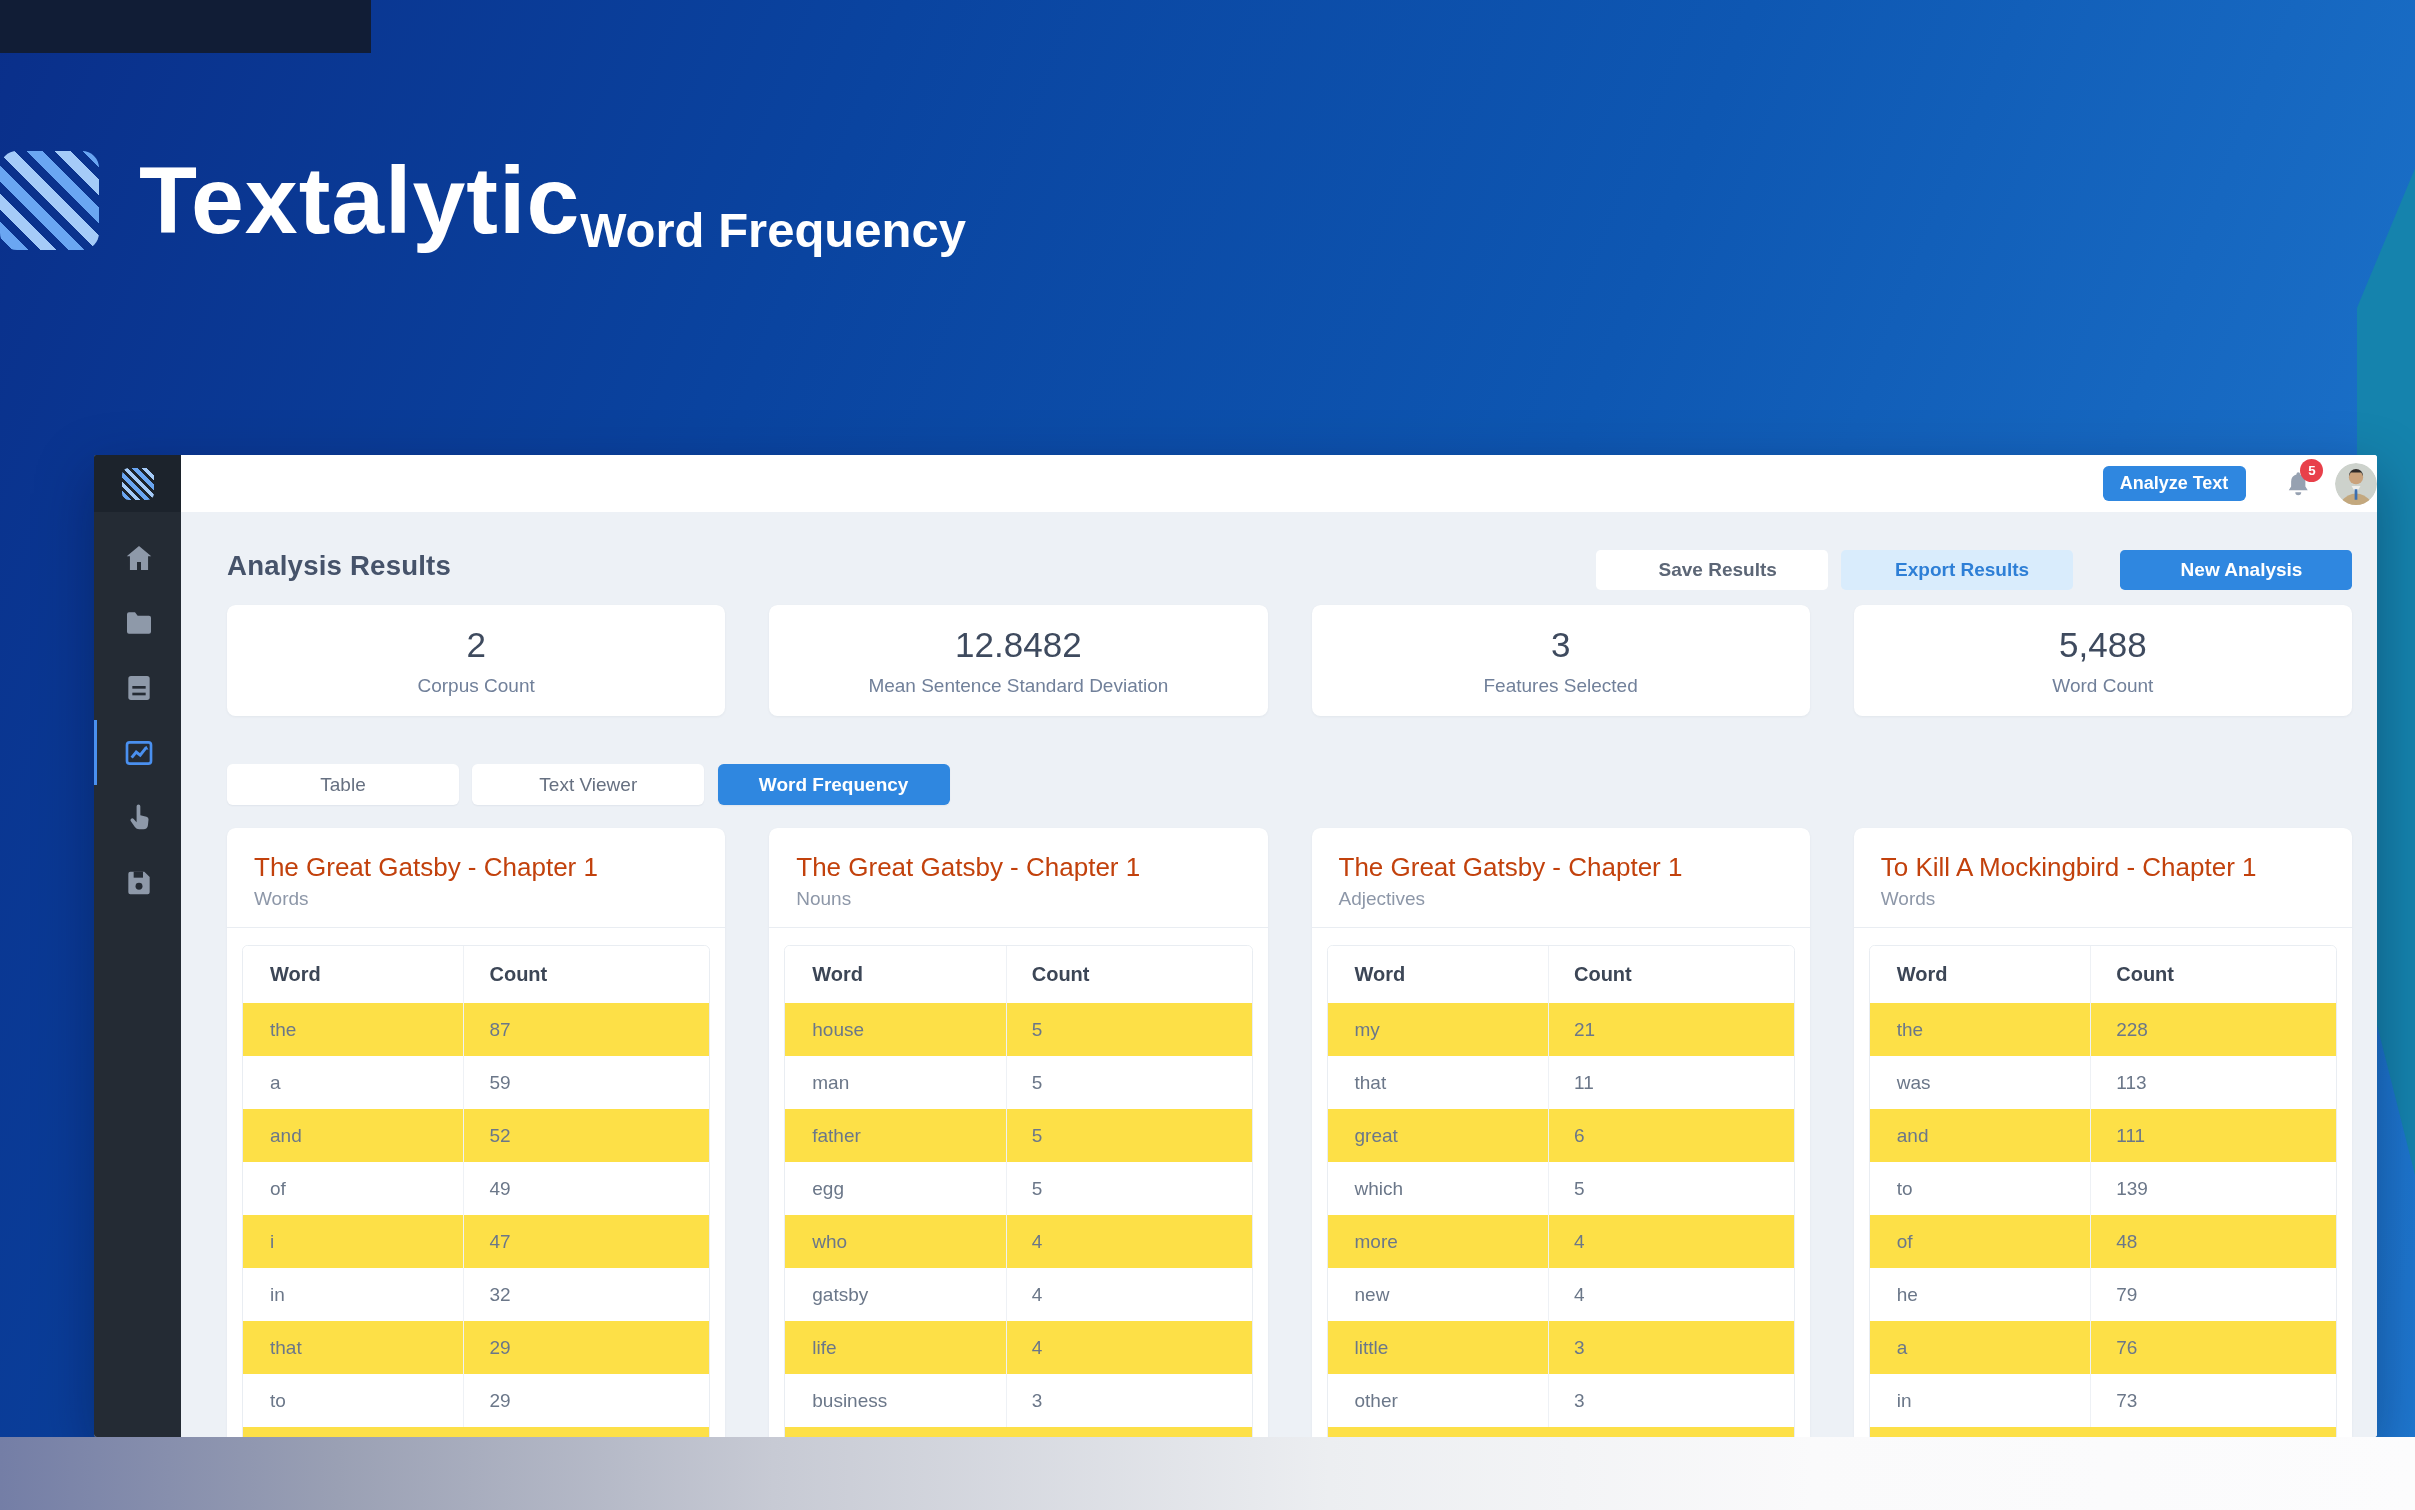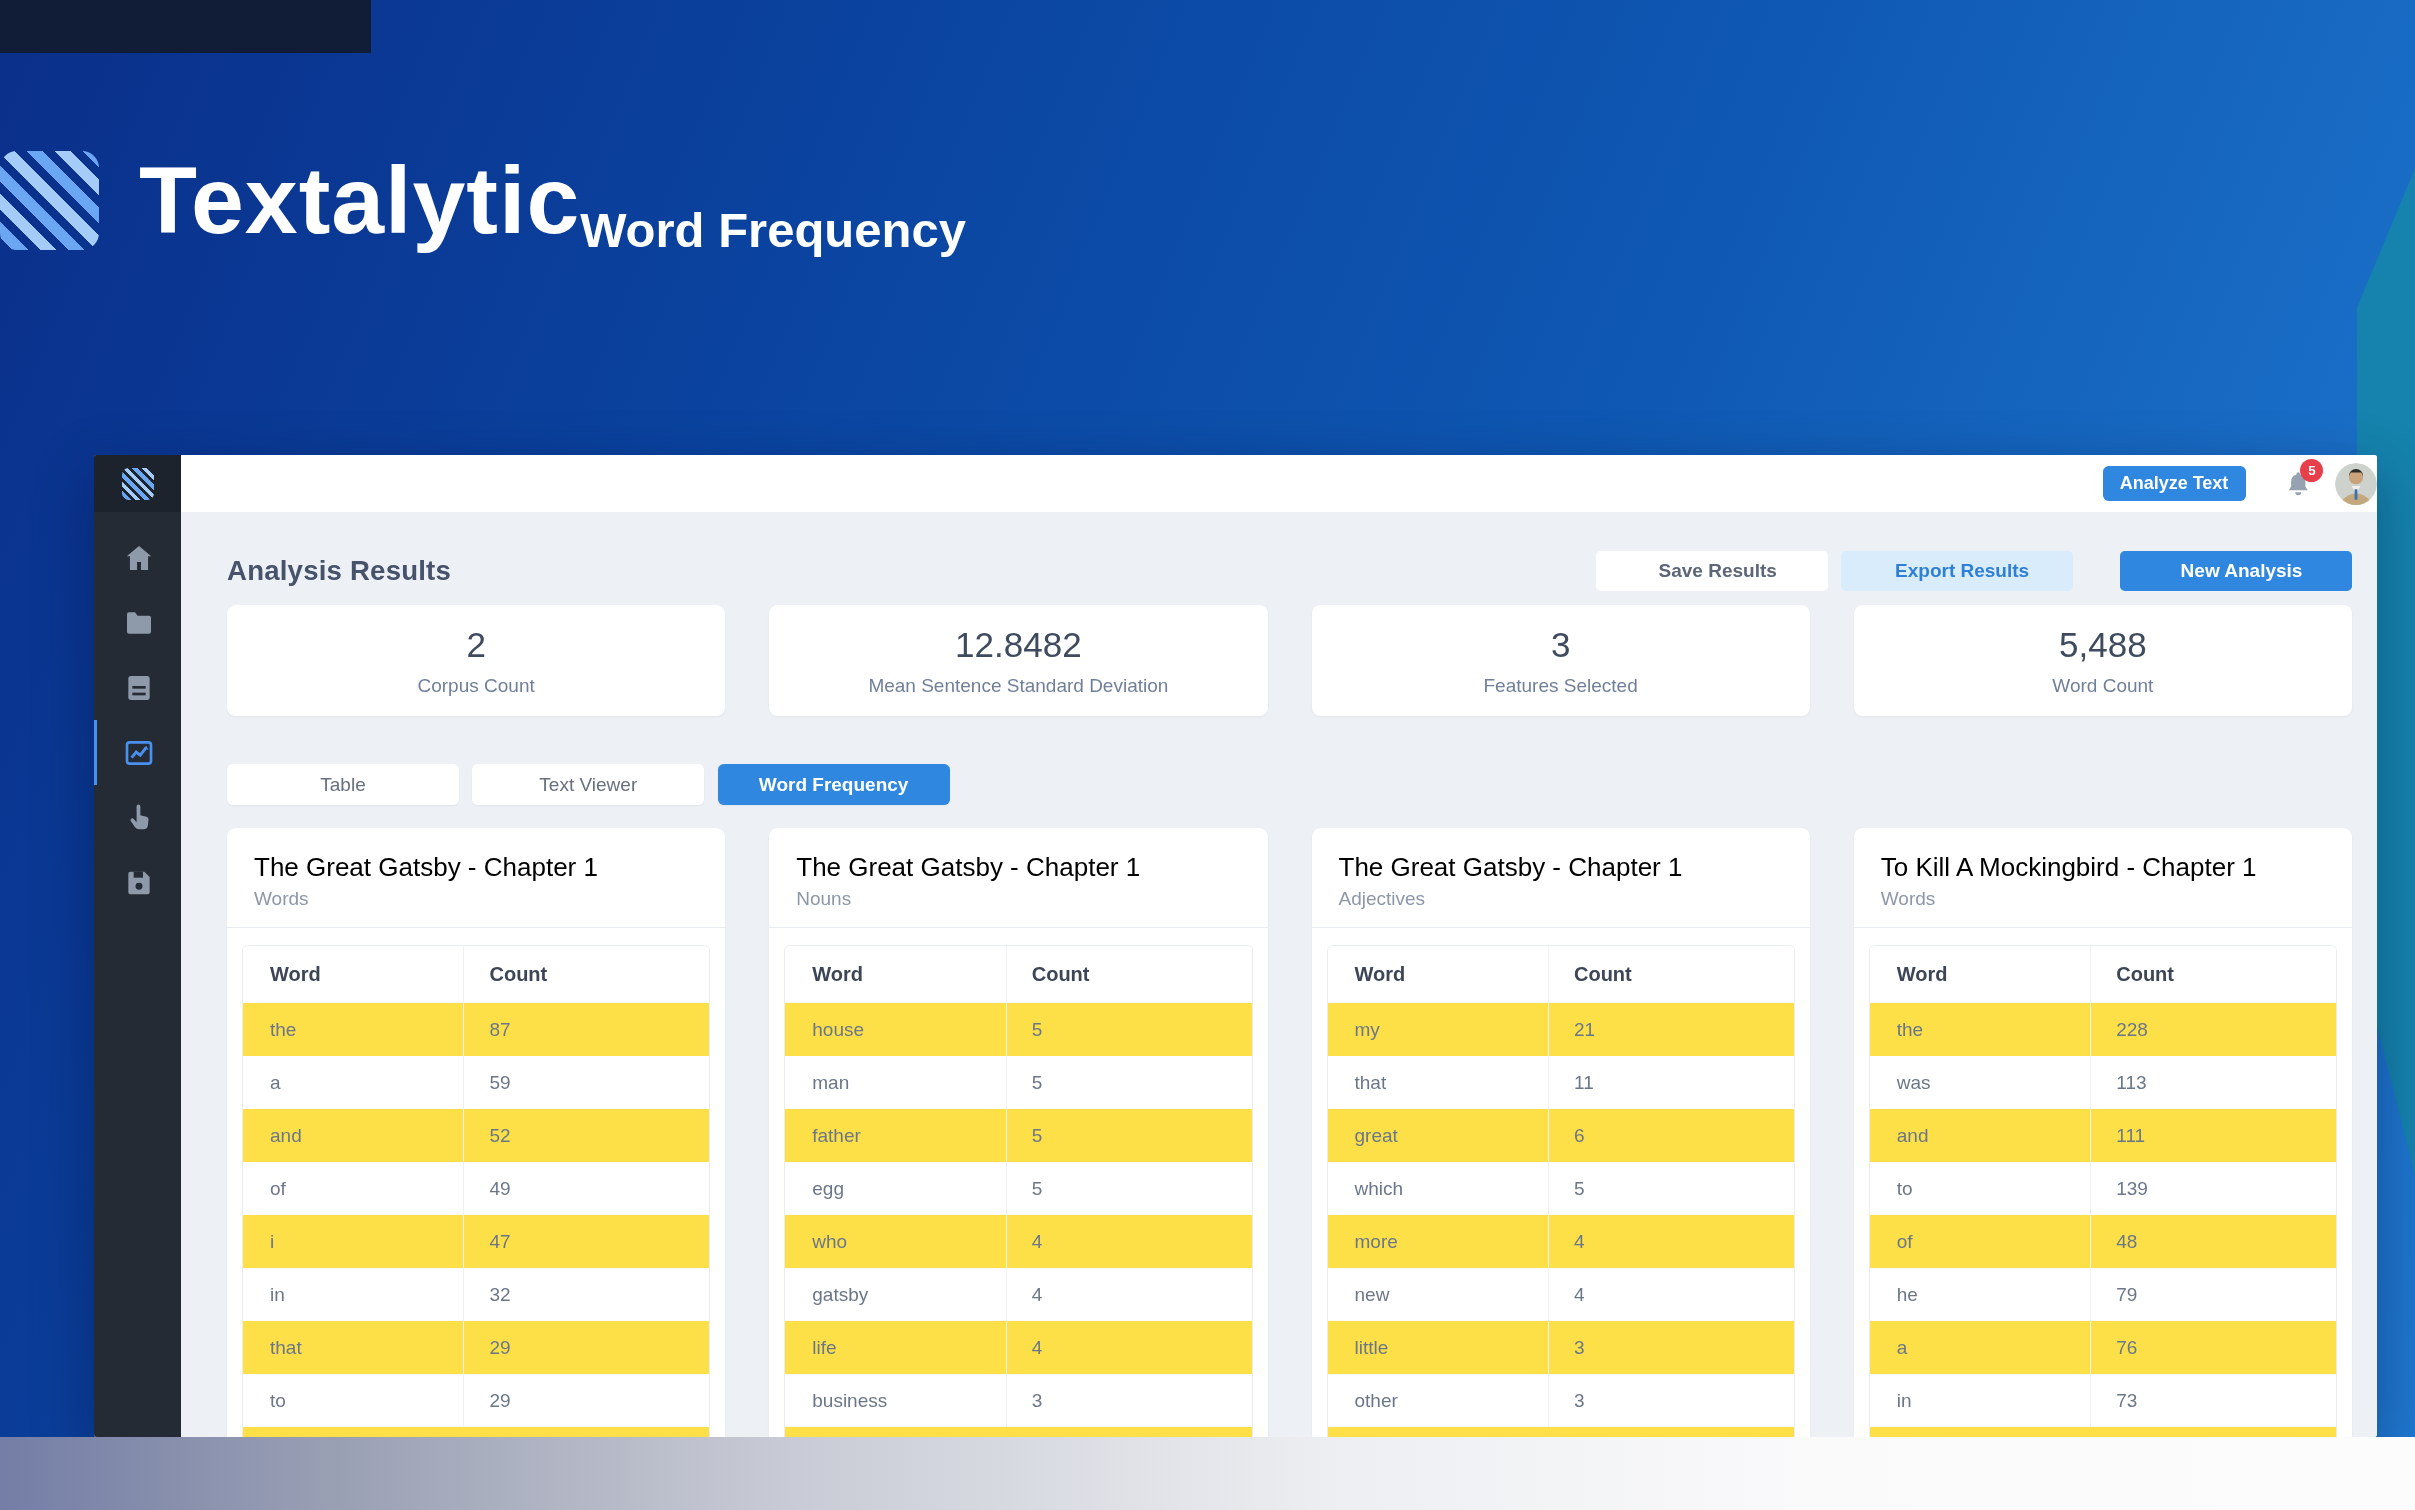--- a/index.html
+++ b/index.html
@@ -51,21 +51,21 @@
   .analyze-btn{width:143px;height:35px;background:var(--accent);color:#fff;font-size:18px;font-weight:600;
     border:none;border-radius:5.7px;cursor:pointer;font-family:inherit;}
   .bell-wrap{position:relative;margin-left:38px;width:28.5px;height:30px;color:#96a1b1;cursor:pointer;}
   .bell-wrap svg{width:28.5px;height:30px;fill:currentColor;}
   .badge{position:absolute;top:-9.5px;right:-11.4px;width:23px;height:23px;border-radius:50%;background:var(--badge);
     color:#fff;font-size:13.3px;font-weight:700;display:flex;align-items:center;justify-content:center;}
   .avatar{width:42px;height:42px;border-radius:50%;overflow:hidden;margin-left:23px;cursor:pointer;flex:0 0 42px;}
 
   
   .content{flex:1;background:var(--content-bg);padding:38px 25px 0 46px;overflow:hidden;}
-  .content-head{display:flex;align-items:center;justify-content:space-between;height:42px;}
+  .content-head{display:flex;align-items:flex-start;justify-content:space-between;height:42px;}
   .page-heading{font-size:27.6px;color:#46536a;font-weight:600;letter-spacing:0.2px;}
   .actions{display:flex;gap:12.4px;}
   .act-btn{width:232px;height:40px;border:none;border-radius:4.8px;font-size:19px;font-family:inherit;cursor:pointer;font-weight:600;padding-left:11px;}
   .act-btn.plain{background:#ffffff;color:#5c6676;}
   .act-btn.light{background:var(--accent-light-bg);color:var(--accent-light-text);}
   .act-btn.primary{background:var(--accent);color:#ffffff;margin-left:35px;}
 
   .stats{display:flex;gap:44px;margin-top:13.3px;}
   .stat-card{flex:1;height:111px;background:#ffffff;border-radius:8.6px;display:flex;flex-direction:column;
     align-items:center;justify-content:center;box-shadow:0 1px 2.9px rgba(20,30,60,.05);}
@@ -73,21 +73,21 @@
   .stat-label{font-size:19px;color:#71809a;margin-top:10.5px;}
 
   .tabs{display:flex;gap:13.3px;margin-top:48px;}
   .tab{width:232px;height:41px;border:none;border-radius:5.7px;background:#ffffff;color:#667081;
     font-size:19px;font-family:inherit;cursor:pointer;box-shadow:0 1px 1.9px rgba(20,30,60,.06);}
   .tab.active{background:var(--accent);color:#ffffff;font-weight:600;}
 
   .grid{display:flex;gap:44px;margin-top:23px;align-items:flex-start;}
   .tcard{flex:1;background:#ffffff;border-radius:8.6px 8.6px 0 0;box-shadow:0 1px 2.9px rgba(20,30,60,.05);min-width:0;}
   .tcard-head{padding:23px 27px 17px 27px;border-bottom:1px solid #e9edf2;}
-  .tcard-title{font-size:26px;color:#000000;font-weight:500;line-height:32px;white-space:nowrap;overflow:hidden;}
+  .tcard-title{font-size:26px;color:#c2410c;font-weight:500;line-height:32px;white-space:nowrap;overflow:hidden;}
   .tcard-sub{font-size:19px;color:#8d97a8;margin-top:4.8px;}
   .ttable{margin:17px 15px 0 15px;border:1px solid #e9edf2;border-radius:5.7px;overflow:hidden;}
   .trow{display:flex;height:53px;align-items:center;font-size:19px;color:#6b7789;}
   .trow.head{height:57px;font-size:20px;font-weight:700;color:#3c4656;background:#ffffff;}
   .trow .c1{width:47.5%;padding-left:27px;border-right:1px solid #eef1f5;height:100%;display:flex;align-items:center;}
   .trow .c2{flex:1;padding-left:25px;}
   .trow.stripe{background:#fde047;}
   .trow.partial{height:38px;}
 </style>
 </head>

